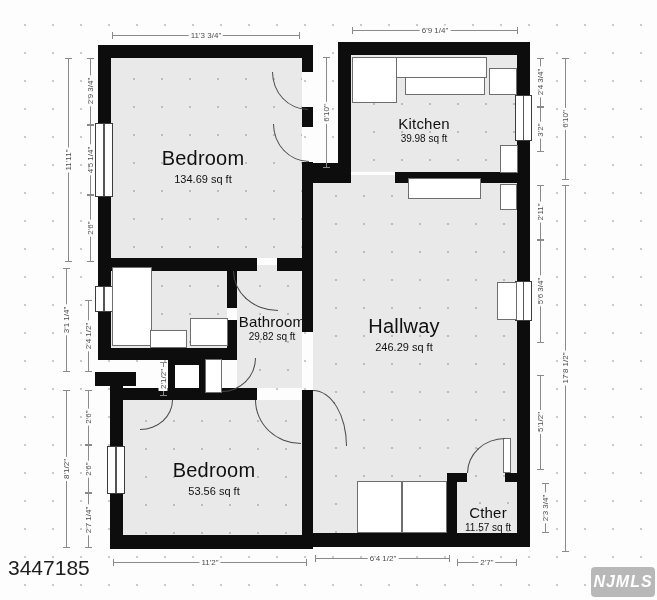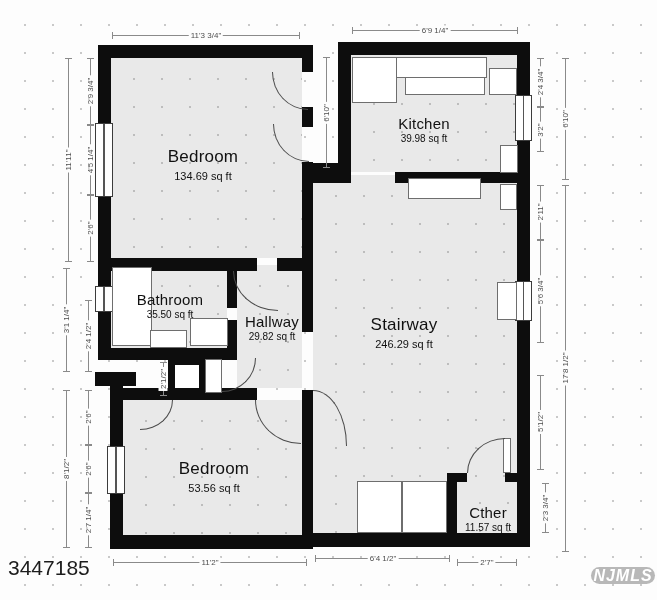--- a/index.html
+++ b/index.html
@@ -19,37 +19,37 @@
   .whitebox{position:absolute;background:#fff;}
   .fix{position:absolute;background:#fff;border:1px solid #6e6e6e;box-sizing:border-box;}
   .win{position:absolute;background:#fff;border:1px solid #3c3c3c;box-sizing:border-box;}
   .win.v{background-image:linear-gradient(to right,transparent 44%,#555 44%,#555 56%,transparent 56%);}
   .arc{position:absolute;box-sizing:border-box;border:1.4px solid #4a4a4a;background:transparent;}
   .arc.tl{border-right:none;border-bottom:none;border-radius:100% 0 0 0;}
   .arc.tr{border-left:none;border-bottom:none;border-radius:0 100% 0 0;}
   .arc.bl{border-right:none;border-top:none;border-radius:0 0 0 100%;}
   .arc.br{border-left:none;border-top:none;border-radius:0 0 100% 0;}
   .room{position:absolute;text-align:center;}
-  .room .name{font-size:17px;letter-spacing:.2px;}
+  .room .name{font-size:20px;letter-spacing:.2px;}
   .room .area{font-size:11px;margin-top:3px;}
   .room.small .name{font-size:15px;}
   .room.small .area{font-size:10px;margin-top:1px;}
   .dimh{position:absolute;height:0;border-top:1px solid #8a8a8a;}
   .dimh:before,.dimh:after{content:"";position:absolute;width:1px;height:7px;background:#8a8a8a;top:-4px;}
   .dimh:before{left:0;}.dimh:after{right:0;}
   .dimv{position:absolute;width:0;border-left:1px solid #8a8a8a;}
   .dimv:before,.dimv:after{content:"";position:absolute;height:1px;width:7px;background:#8a8a8a;left:-4px;}
   .dimv:before{top:0;}.dimv:after{bottom:0;}
   .dlab{position:absolute;font-size:8px;color:#4d4d4d;white-space:nowrap;
         background:#fdfdfd;padding:0 2px;transform:translate(-50%,-50%);}
   .dlab.rot{transform:translate(-50%,-50%) rotate(-90deg);}
   .plan-id{position:absolute;left:8px;top:556px;font-size:21px;color:#1c1c1c;}
-  .mls-badge{position:absolute;left:591px;top:567px;width:64px;height:17px;background:#b8b8b8;
+  .mls-badge{position:absolute;left:591px;top:567px;width:64px;height:30px;background:#b8b8b8;
              color:#fff;font-weight:bold;font-style:italic;font-size:16px;letter-spacing:1px;
-             display:flex;align-items:center;justify-content:center;border-radius:12px;}
+             display:flex;align-items:center;justify-content:center;border-radius:4px;}
 </style>
 </head>
 <body>
 
 <div class="canvas">
 
   <div class="floor" style="left:111px;top:58px;width:191px;height:200px;"></div>
   <div class="floor" style="left:351px;top:55px;width:166px;height:117px;"></div>
   <div class="floor" style="left:313px;top:175px;width:204px;height:360px;"></div>
   <div class="floor" style="left:111px;top:265px;width:116px;height:83px;"></div>
@@ -123,30 +123,26 @@
   <div class="arc tl" style="left:467px;top:438px;width:38px;height:35px;"></div>
 
   <div class="room" style="left:143px;top:147px;width:120px;">
     <div class="name">Bedroom</div>
     <div class="area">134.69 sq ft</div>
   </div>
   <div class="room small" style="left:364px;top:115px;width:120px;">
     <div class="name">Kitchen</div>
     <div class="area">39.98 sq ft</div>
   </div>
-  <div class="room small" style="left:110px;top:291px;width:120px;">
+  <div class="room small" style="left:212px;top:313px;width:120px;">
     <div class="name">Bathroom</div>
-    <div class="area">35.50 sq ft</div>
-  </div>
-  <div class="room small" style="left:212px;top:313px;width:120px;">
+    <div class="area">29.82 sq ft</div>
+  </div>
+  <div class="room" style="left:344px;top:315px;width:120px;">
     <div class="name">Hallway</div>
-    <div class="area">29.82 sq ft</div>
-  </div>
-  <div class="room" style="left:344px;top:315px;width:120px;">
-    <div class="name">Stairway</div>
     <div class="area">246.29 sq ft</div>
   </div>
   <div class="room" style="left:154px;top:459px;width:120px;">
     <div class="name">Bedroom</div>
     <div class="area">53.56 sq ft</div>
   </div>
   <div class="room small" style="left:448px;top:504px;width:80px;">
     <div class="name">Cther</div>
     <div class="area">11.57 sq ft</div>
   </div>

